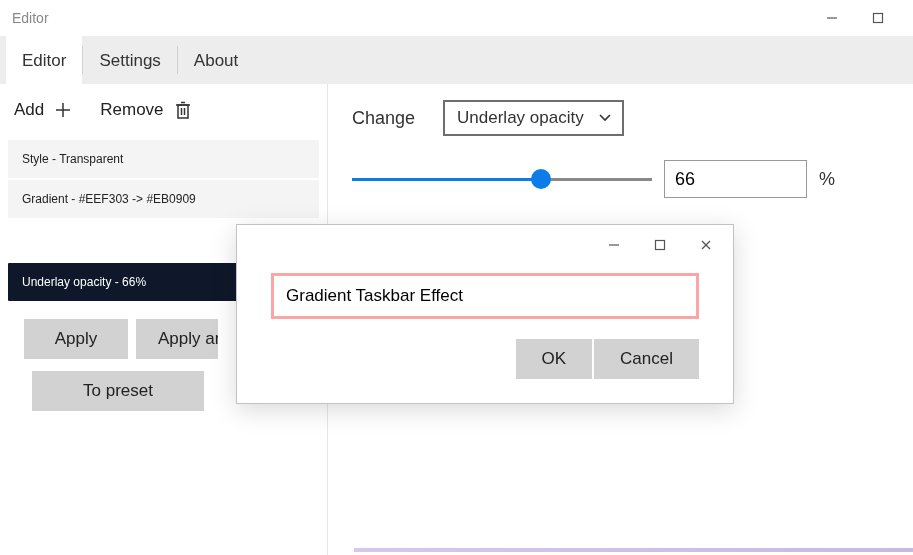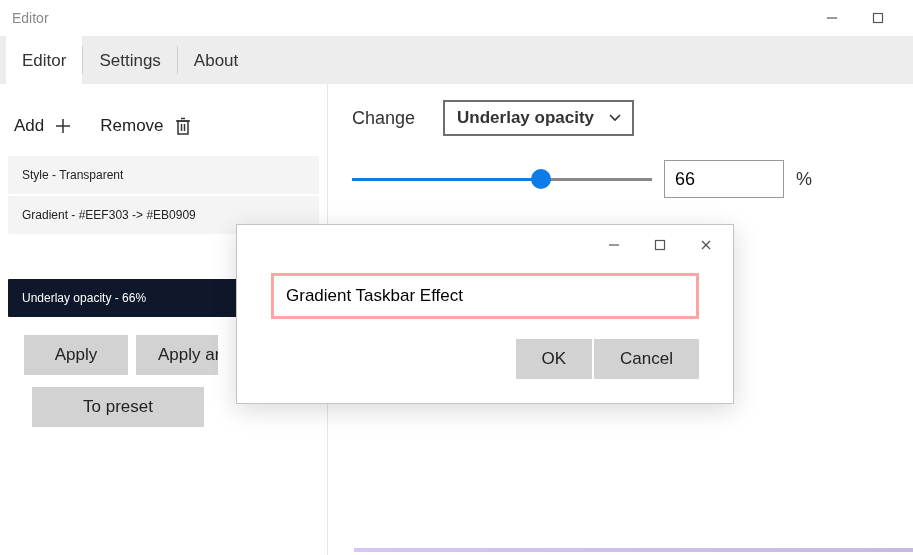--- a/index.html
+++ b/index.html
@@ -12,21 +12,21 @@
   .win-btn svg { stroke: #555; }
 
   
   .tabstrip { height: 48px; background: #ededed; display: flex; align-items: stretch; padding-left: 6px; }
   .tab { display: flex; align-items: center; padding: 0 16px; font-size: 17px; color: #333; border-top: 1px solid transparent; position: relative; }
   .tab.active { background: #fff; }
   .tab-sep { width: 1px; background: #d0d0d0; margin: 10px 0; }
 
   
   .main { display: flex; height: calc(100% - 36px - 48px); }
-  .sidebar { width: 328px; background: #fff; border-right: 1px solid #e6e6e6; padding-top: 24px; }
+  .sidebar { width: 328px; background: #fff; border-right: 1px solid #e6e6e6; padding-top: 8px; }
   .content { flex: 1; padding: 16px 24px; position: relative; }
 
   
   .sidebar-actions { display: flex; gap: 28px; align-items: center; padding: 8px 14px 14px; font-size: 17px; color: #222; }
   .action { display: inline-flex; align-items: center; gap: 10px; cursor: pointer; }
   .action svg { stroke: #333; }
 
   
   .list { margin: 6px 8px 12px 8px; }
   .item { padding: 12px 14px; font-size: 12px; color: #222; background: #f4f4f4; border-radius: 1px; margin-bottom: 2px; cursor: pointer; }
@@ -36,29 +36,29 @@
   
   .btn-row { display: flex; gap: 8px; padding: 6px 24px; }
   .btn { background: #d2d2d2; border: none; font-size: 17px; padding: 10px 22px; cursor: pointer; color: #222; }
   .btn-row2 { padding: 6px 32px 12px; }
   .btn.wide { width: 172px; }
   .btn.apply { width: 104px; }
   .btn.applysave { width: 82px; overflow: hidden; white-space: nowrap; text-align: left; }
 
   
   .change-row { display: flex; align-items: center; gap: 28px; font-size: 18px; color: #333; }
-  .select { border: 2px solid #6e6e6e; padding: 6px 38px 6px 12px; font-size: 17px; position: relative; background: #fff; cursor: pointer; min-width: 166px; font-weight: bold; }
+  .select { border: 2px solid #6e6e6e; padding: 6px 38px 6px 12px; font-size: 17px; position: relative; background: #fff; cursor: pointer; min-width: 166px; }
   .select .chev { position: absolute; right: 10px; top: 50%; transform: translateY(-50%); }
 
   .slider-row { display: flex; align-items: center; gap: 12px; margin-top: 24px; }
   .slider { position: relative; width: 300px; height: 20px; }
   .track-left { position: absolute; left: 0; top: 9px; height: 3px; background: #0b7ce8; width: 63%; }
   .track-right { position: absolute; right: 0; top: 9px; height: 3px; background: #888; width: 37%; }
   .thumb { position: absolute; top: 0; width: 20px; height: 20px; border-radius: 50%; background: #0b7ce8; left: calc(63% - 10px); }
-  .valbox { border: 1px solid #999; width: 120px; height: 38px; font-size: 18px; padding: 4px 10px; }
+  .valbox { border: 1px solid #999; width: 143px; height: 38px; font-size: 18px; padding: 4px 10px; }
   .pct { font-size: 18px; color: #333; }
 
   
   .dialog { position: absolute; left: 236px; top: 224px; width: 498px; background: #fff; border: 1px solid #c3c3c3; box-shadow: 0 6px 24px rgba(0,0,0,0.15); }
   .dialog-title { height: 40px; display: flex; justify-content: flex-end; align-items: center; padding: 0 4px; }
   .dialog-title .win-btn { width: 46px; height: 32px; }
   .dialog-body { padding: 8px 34px 24px; }
   .dialog-input { width: 100%; border: 3px solid #fca5a5; font-size: 17px; padding: 10px 12px; }
   .dialog-btns { display: flex; justify-content: flex-end; gap: 2px; margin-top: 20px; }
   .dialog-btns .btn { padding: 10px 26px; }

